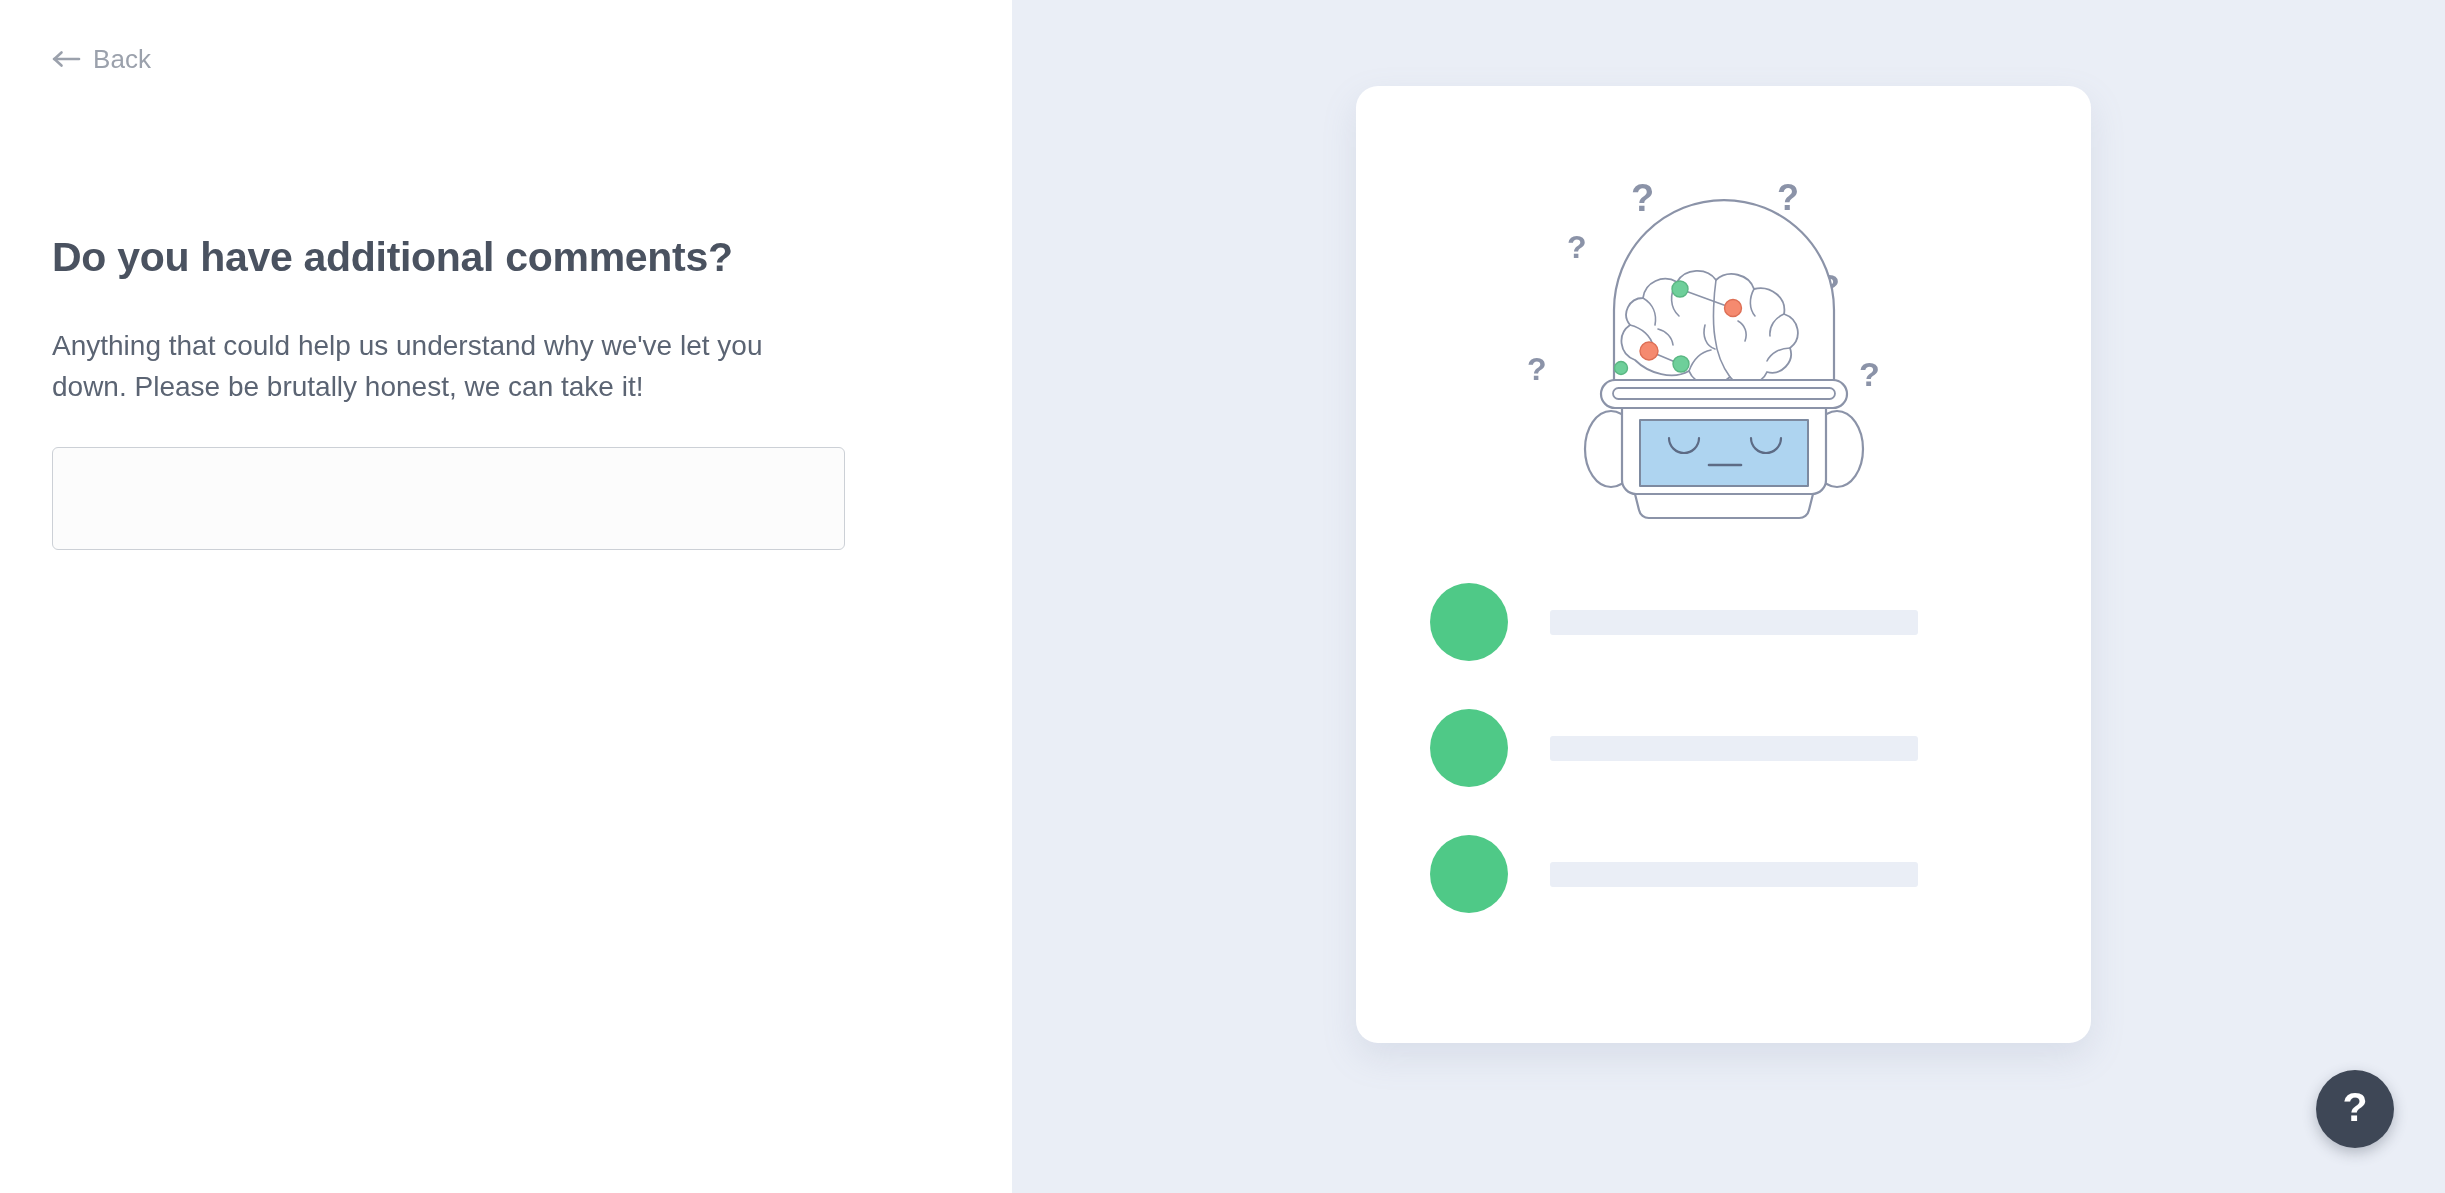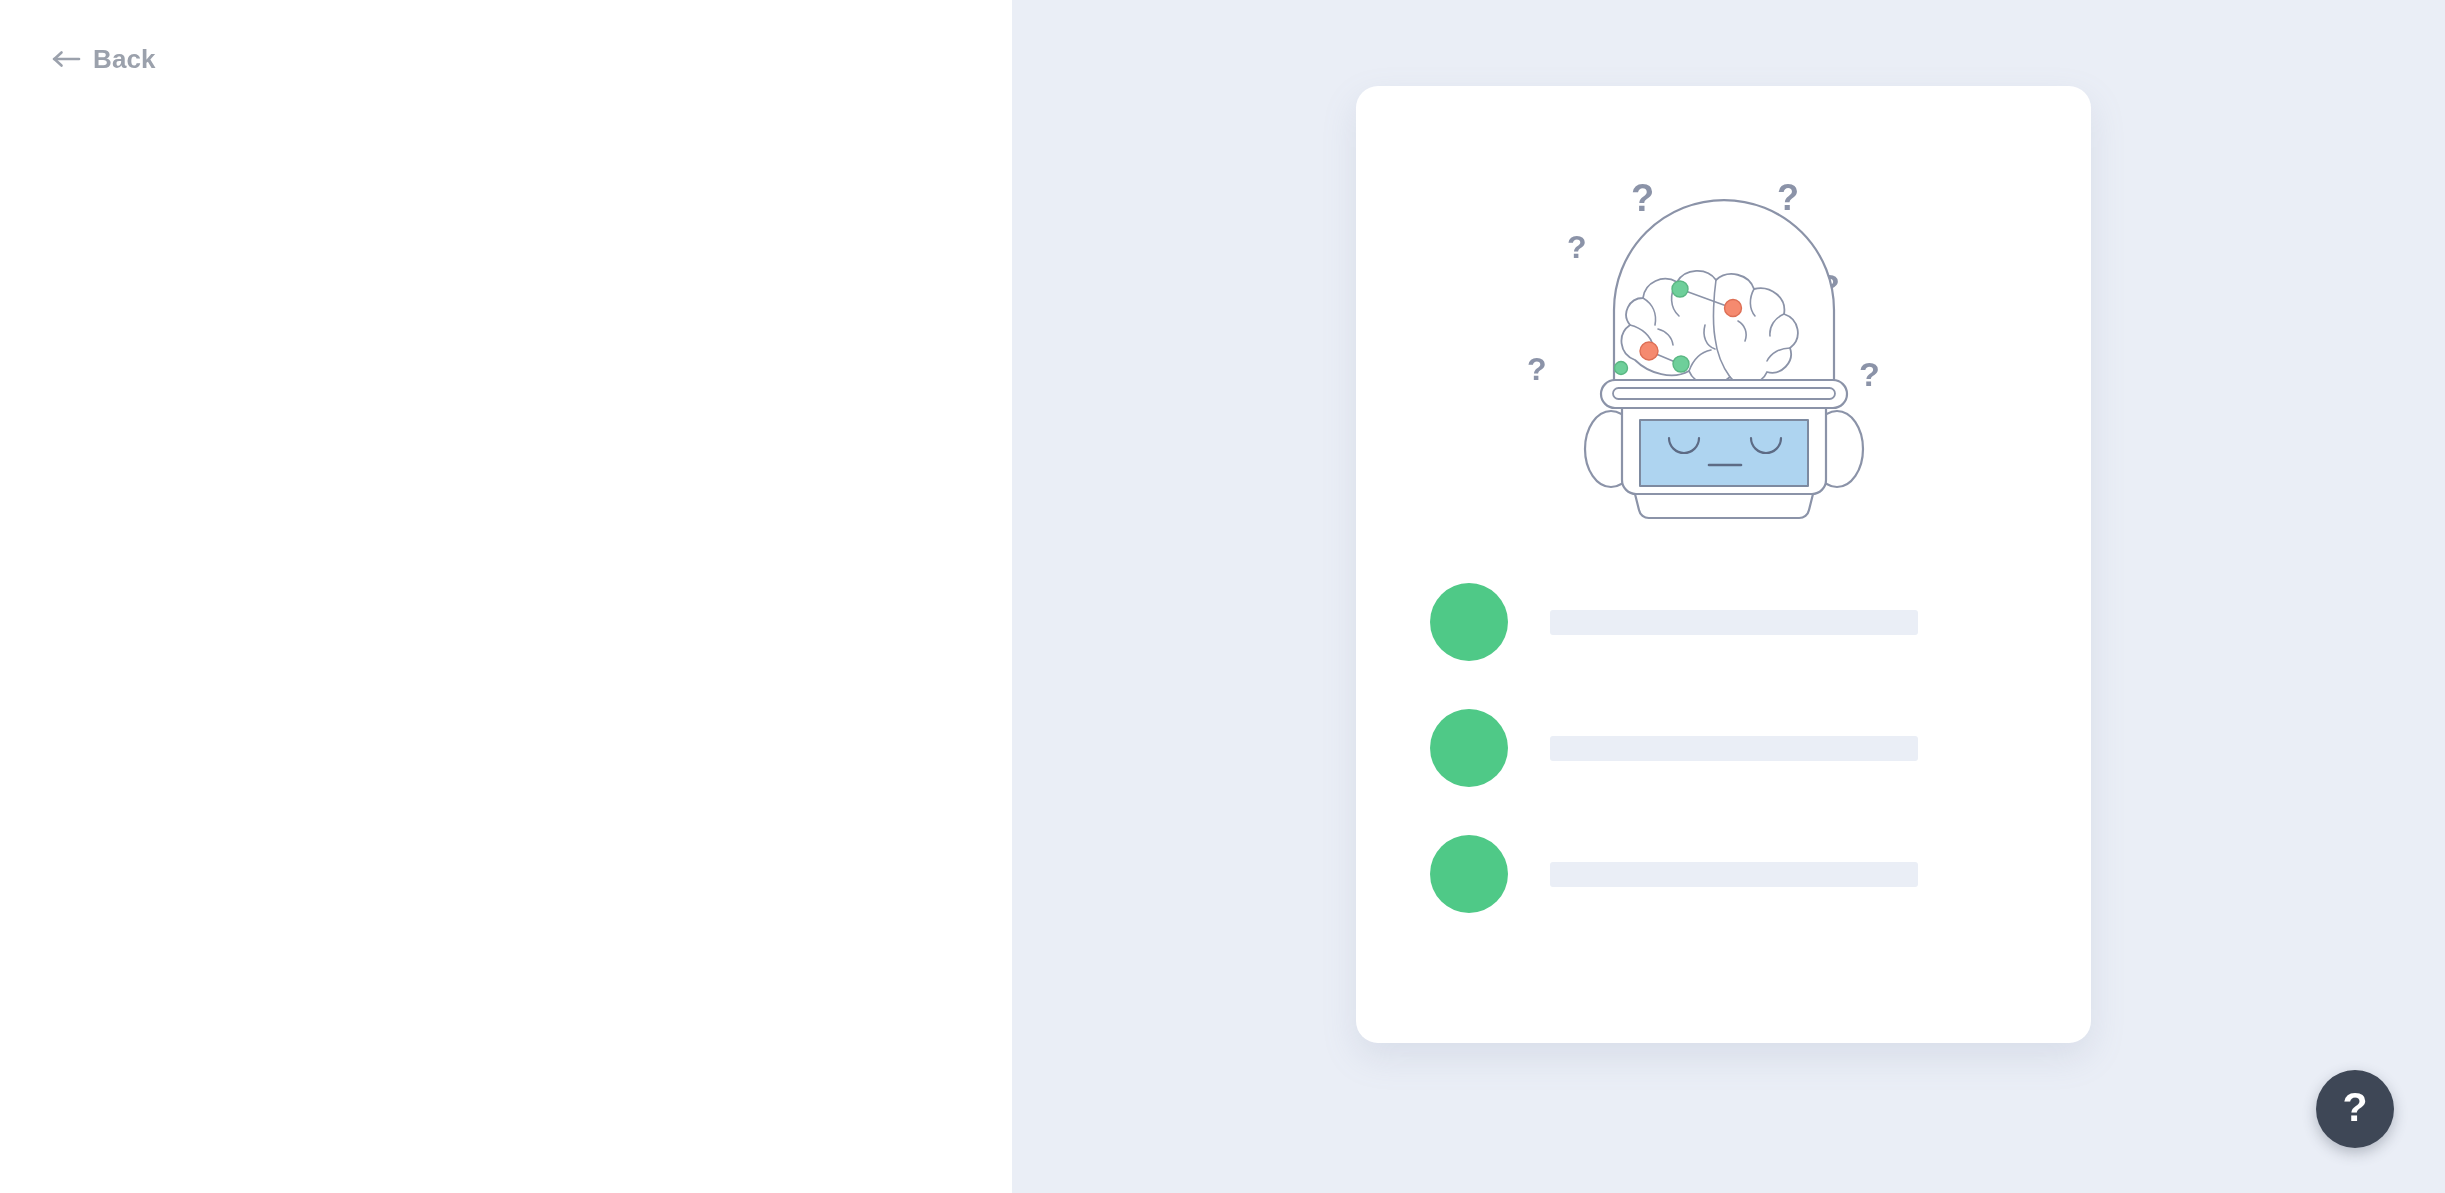--- a/index.html
+++ b/index.html
@@ -30,21 +30,21 @@
 
   .back-link {
     position: absolute;
     left: 52px;
     top: 46px;
     display: flex;
     align-items: center;
     gap: 11px;
     color: #9ba1ac;
     font-size: 26px;
-    font-weight: 700;
+    font-weight: 400;
     letter-spacing: 0.1px;
     cursor: pointer;
     user-select: none;
     line-height: 1;
   }
   .back-arrow {
     display: inline-block;
     width: 30px;
     height: 22px;
     position: relative;
@@ -184,20 +184,25 @@
     <div class="back-link">
       <span class="back-arrow">
         <svg viewBox="0 0 30 22" width="30" height="22" aria-hidden="true">
           <path d="M2 11 H27" stroke="#9ba1ac" stroke-width="2.6" stroke-linecap="round" fill="none"></path>
           <path d="M9.5 4.5 L2.4 11 L9.5 17.5" stroke="#9ba1ac" stroke-width="2.6" stroke-linecap="round" stroke-linejoin="round" fill="none"></path>
         </svg>
       </span>
       <span>Back</span>
     </div>
 
+    <div class="left-content">
+      <h1 class="page-title">Do you have additional comments?</h1>
+      <p class="page-subtitle">Anything that could help us understand why we've let you down. Please be brutally honest, we can take it!</p>
+      <textarea class="comment-box" placeholder="" style=""></textarea>
+    </div>
 
   </div>
 
   <div class="right-pane">
 
     <div class="illustration-card">
 
       <div class="robot-wrap">
         <svg viewBox="0 0 430 430" aria-hidden="true">
           <g fill="none" stroke="#8b93a8" stroke-width="2.2" stroke-linecap="round" stroke-linejoin="round">

